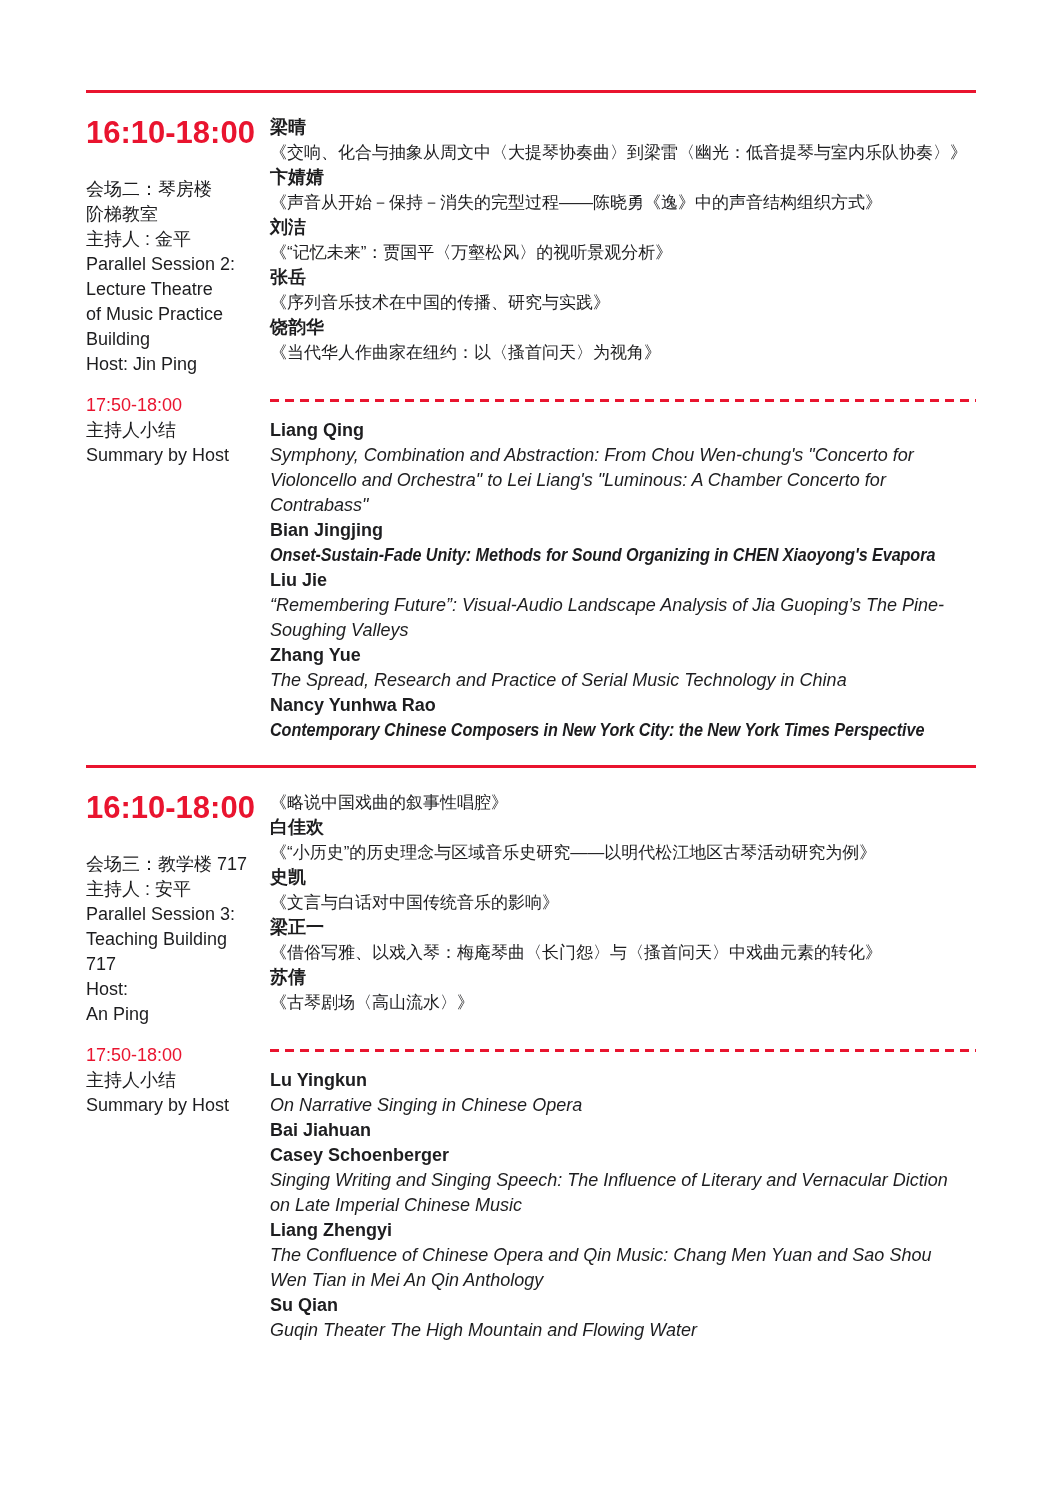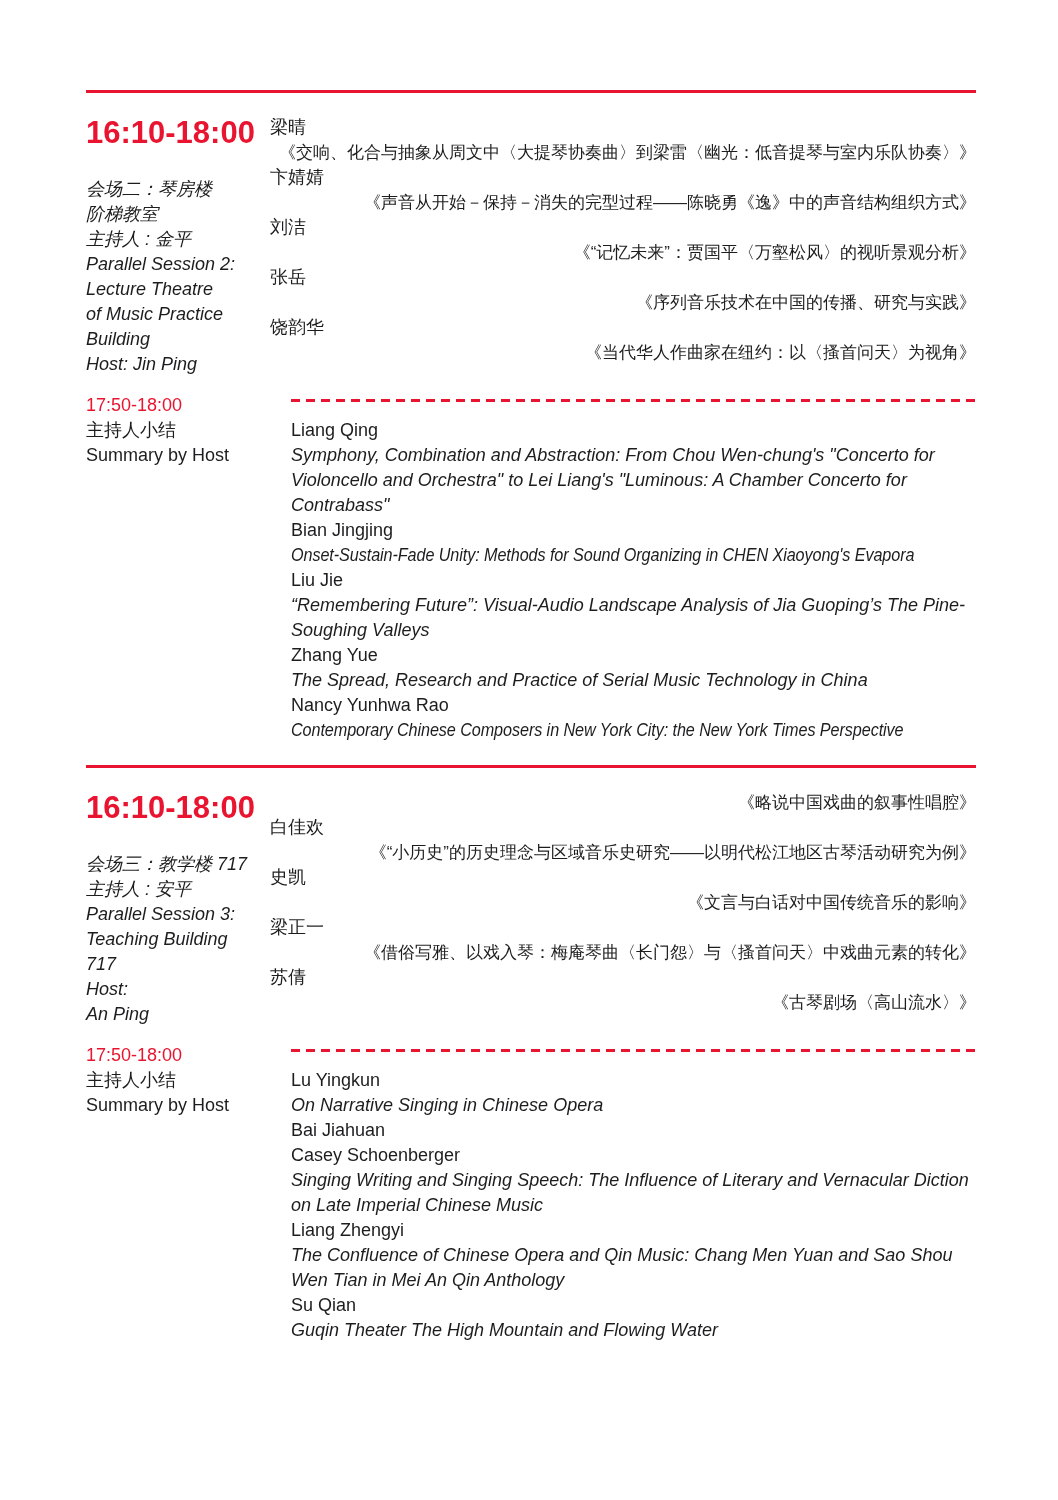--- a/index.html
+++ b/index.html
@@ -44,37 +44,34 @@
     line-height: 36px;
     letter-spacing: 0px;
     margin-bottom: 26px;
     white-space: nowrap;
     font-weight: bold;
   }
   .loc-line {
     font-size: 18px;
     line-height: 25px;
     white-space: nowrap;
-    font-style: italic;
   }
   .name {
-    font-weight: 400;
+    font-weight: 700;
     font-size: 18px;
     line-height: 25px;
     white-space: nowrap;
   }
   .title-zh {
     font-size: 17px;
     line-height: 25px;
     white-space: nowrap;
-    text-align: right;
   }
   .row.summary {
     margin-top: 16px;
-    gap: 21px;
   }
   .time-small {
     color: var(--accent);
     font-size: 18px;
     line-height: 25px;
     white-space: nowrap;
   }
   .sum-label {
     font-size: 18px;
     line-height: 25px;
@@ -89,20 +86,21 @@
   }
   .title-en {
     font-style: italic;
     font-size: 18px;
     line-height: 25px;
     max-width: 695px;
   }
   .title-en.condensed {
     white-space: nowrap;
     max-width: none;
+    font-weight: bold;
   }
   .title-en.condensed .squeeze {
     display: inline-block;
     transform: scaleX(0.90);
     transform-origin: 0 50%;
     letter-spacing: -0.1px;
   }
 </style>
 </head>
 <body>

